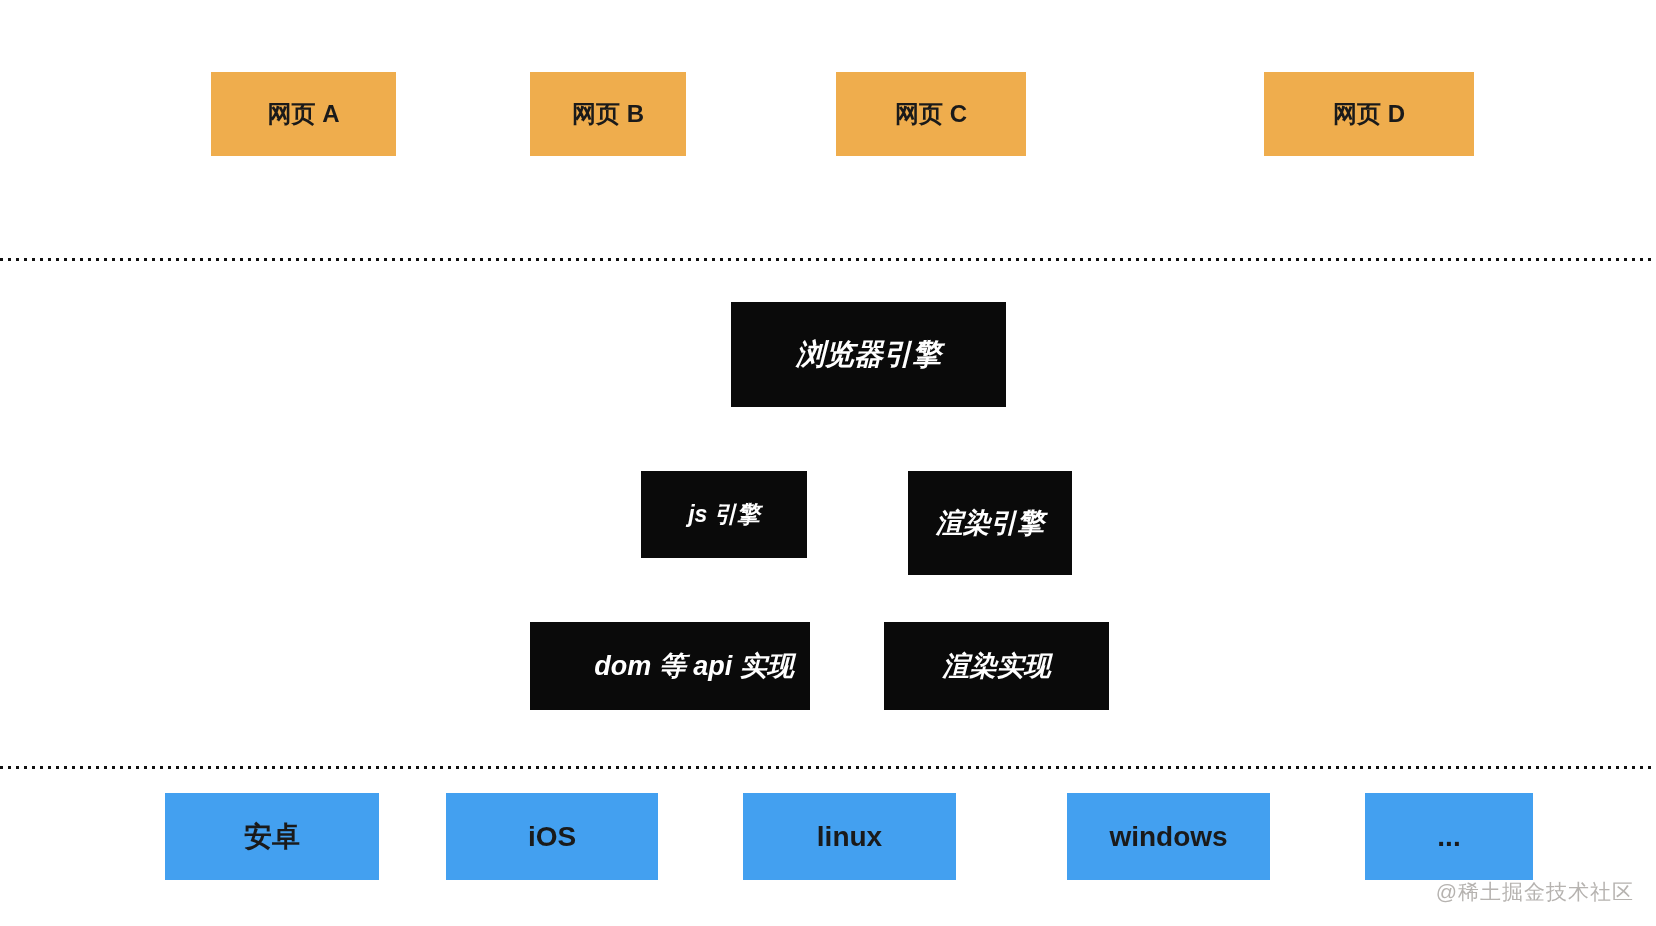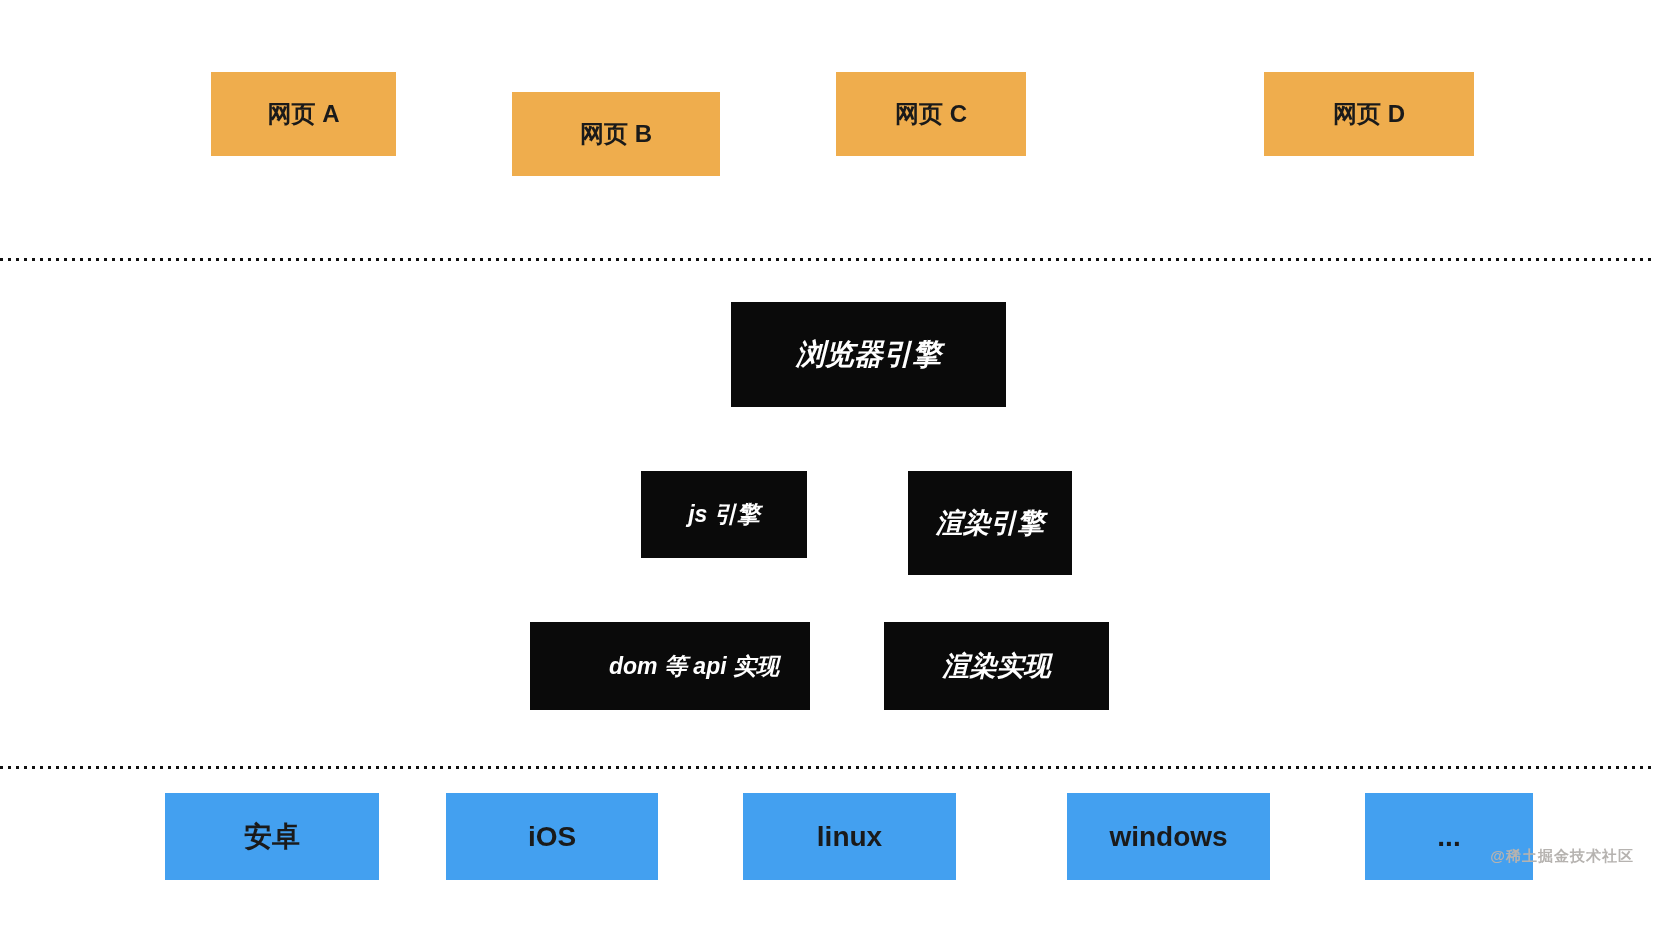--- a/index.html
+++ b/index.html
@@ -54,45 +54,45 @@
       to right,
       var(--dotted_line, #111111) 0px,
       var(--dotted_line, #111111) 3px,
       transparent 3px,
       transparent 8px
     );
   }
   .watermark {
     position: absolute;
     right: 22px;
-    top: 847px;
-    font-size: 15px;
+    top: 878px;
+    font-size: 21px;
     letter-spacing: 1px;
     color: var(--watermark_text, #B6B3B0);
-    font-weight: 700;
+    font-weight: 400;
   }
 </style>
 </head>
 <body>
 
 <div class="stage">
 
   <div class="box webpage-box" style="left:211px; width:185px;">网页 A</div>
-  <div class="box webpage-box" style="left:512px; width:208px;margin-top:20px;">网页 B</div>
+  <div class="box webpage-box" style="left:530px; width:156px;">网页 B</div>
   <div class="box webpage-box" style="left:836px; width:190px;">网页 C</div>
   <div class="box webpage-box" style="left:1228px; width:210px;margin-left:36px;">网页 D</div>
 
   <div class="dotted-sep" style="top:258px;"></div>
 
   <div class="box engine-box" style="left:731px; top:302px; width:275px; height:105px; font-size:29px;">浏览器引擎</div>
 
   <div class="box engine-box" style="left:641px; top:471px; width:166px; height:87px; font-size:23px;">js 引擎</div>
   <div class="box engine-box" style="left:908px; top:471px; width:164px; height:104px; font-size:27px;">渲染引擎</div>
 
-  <div class="box engine-box" style="left:530px; top:622px; width:280px; height:88px; font-size:23px;padding-left:48px;">dom 等 api 实现</div>
+  <div class="box engine-box" style="left:530px; top:622px; width:280px; height:88px; font-size:27px;padding-left:48px;">dom 等 api 实现</div>
   <div class="box engine-box" style="left:884px; top:622px; width:225px; height:88px; font-size:27px;">渲染实现</div>
 
   <div class="dotted-sep" style="top:766px;"></div>
 
   <div class="box platform-box" style="left:165px; width:214px;">安卓</div>
   <div class="box platform-box" style="left:446px; width:212px;">iOS</div>
   <div class="box platform-box" style="left:743px; width:213px;">linux</div>
   <div class="box platform-box" style="left:1067px; width:203px;">windows</div>
   <div class="box platform-box" style="left:1365px; width:168px;">...</div>
 

